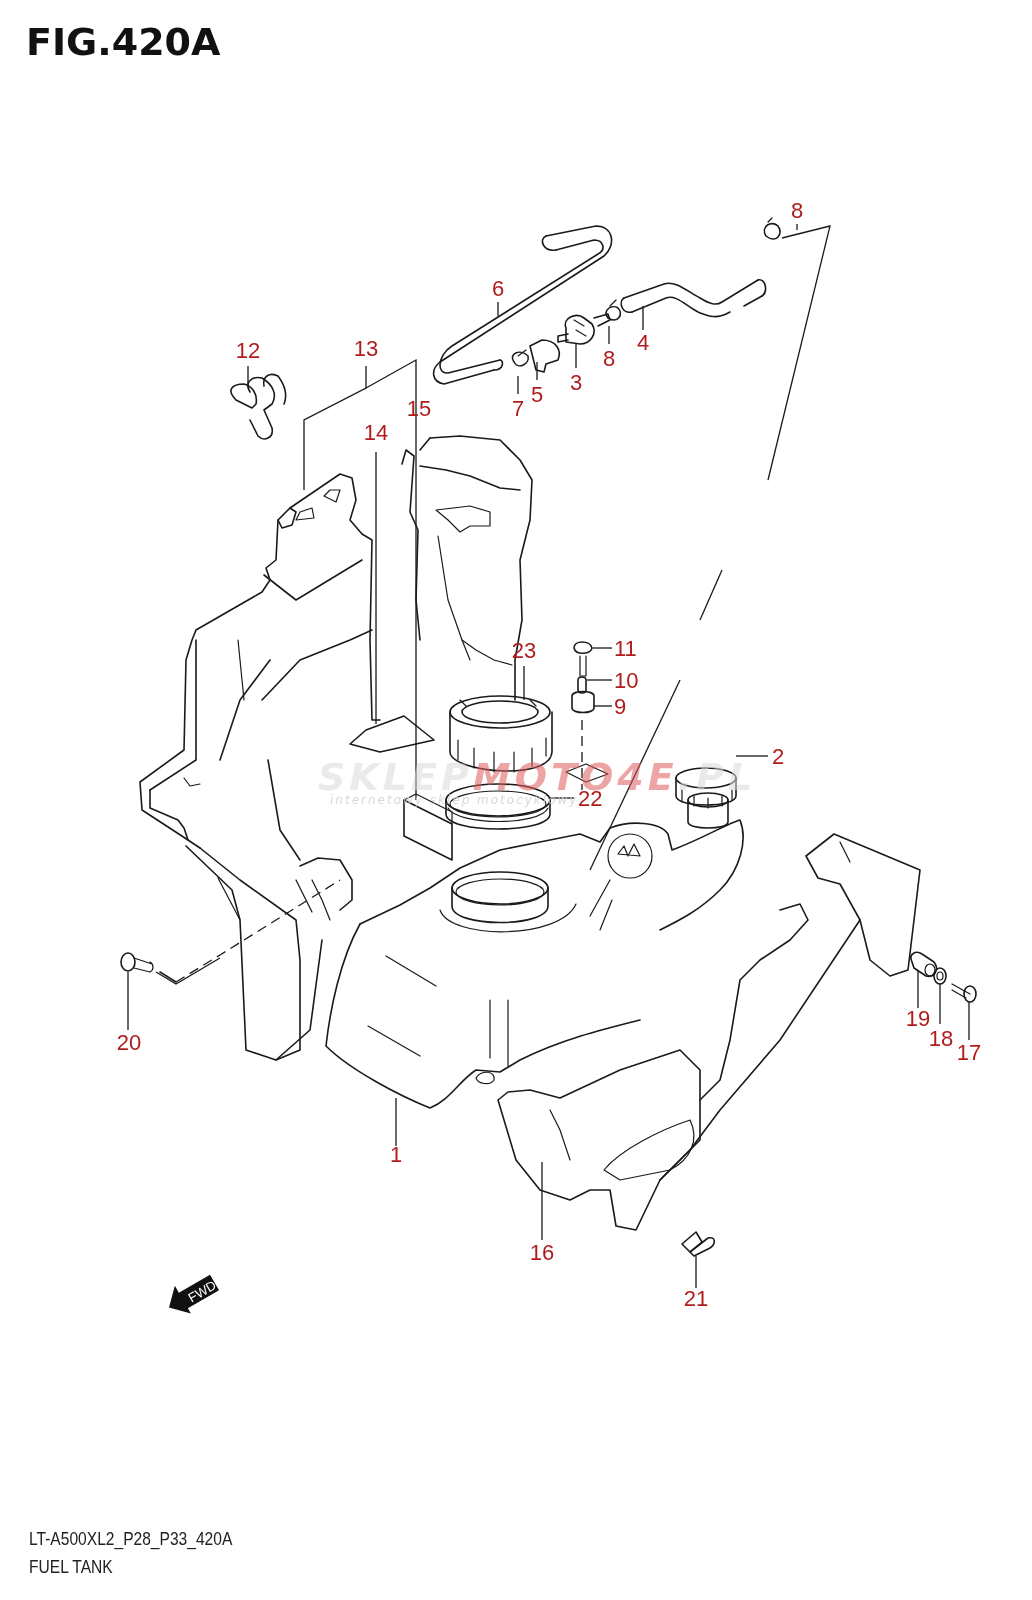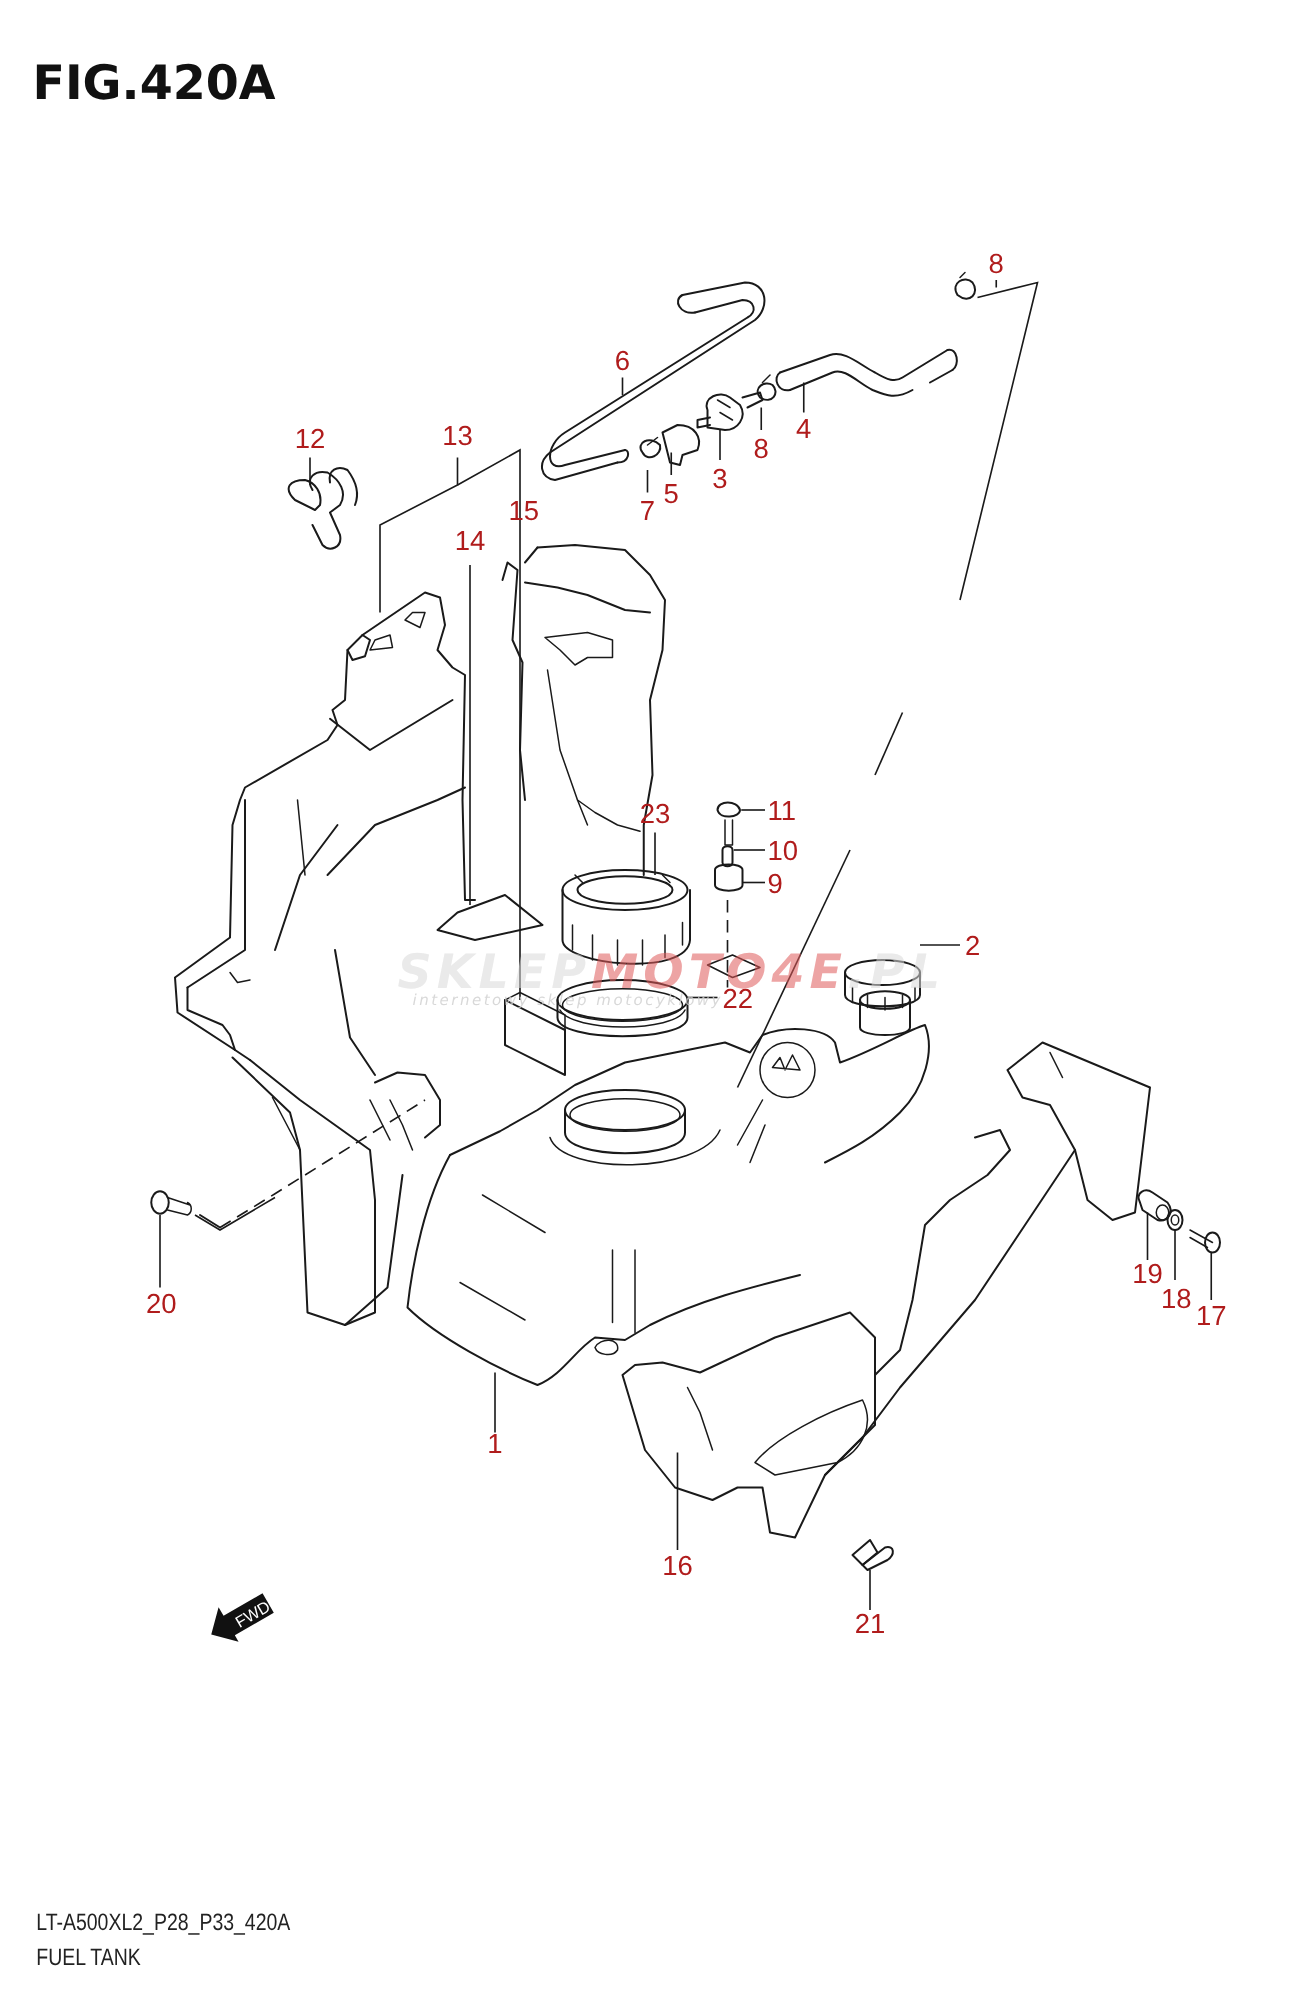--- a/index.html
+++ b/index.html
@@ -1,17 +1,17 @@
 <!DOCTYPE html>
 <html><head>
 <meta charset="utf-8">
 <style>
   html, body { margin: 0; padding: 0; background: #ffffff; }
   body { width: 1032px; height: 1600px; position: relative; overflow: hidden; font-family: "Liberation Sans", sans-serif; }
-  .fig-title { position: absolute; left: 26px; top: 20px; font-family: "DejaVu Sans", sans-serif; font-weight: bold; font-size: 38px; letter-spacing: 0px; color: #111; margin-top: 24px; }
+  .fig-title { position: absolute; left: 26px; top: 20px; font-family: "DejaVu Sans", sans-serif; font-weight: bold; font-size: 38px; letter-spacing: 0px; color: #111; }
   .footer { position: absolute; left: 29px; font-family: "Liberation Sans", sans-serif; font-size: 19px; color: #222; transform: scaleX(0.82); transform-origin: left top; }
   .footer.code { top: 1528px; }
   .footer.name { top: 1556px; }
   svg.diagram { position: absolute; left: 0; top: 0; }
   .line { fill: none; stroke: #1a1a1a; stroke-width: 1.6; stroke-linecap: round; stroke-linejoin: round; }
   .thin { fill: none; stroke: #1a1a1a; stroke-width: 1.2; stroke-linecap: round; stroke-linejoin: round; }
   .leader { fill: none; stroke: #1a1a1a; stroke-width: 1.3; }
   .dash { fill: none; stroke: #1a1a1a; stroke-width: 1.3; stroke-dasharray: 10 6; }
   .callout { font-family: "Liberation Sans", sans-serif; font-size: 22px; fill: #b01c1c; }
   .wm1 { font-family: "DejaVu Sans", sans-serif; font-weight: bold; font-style: italic; font-size: 38px; fill: #d9d9d9; opacity: 0.55; letter-spacing: 4px; }

